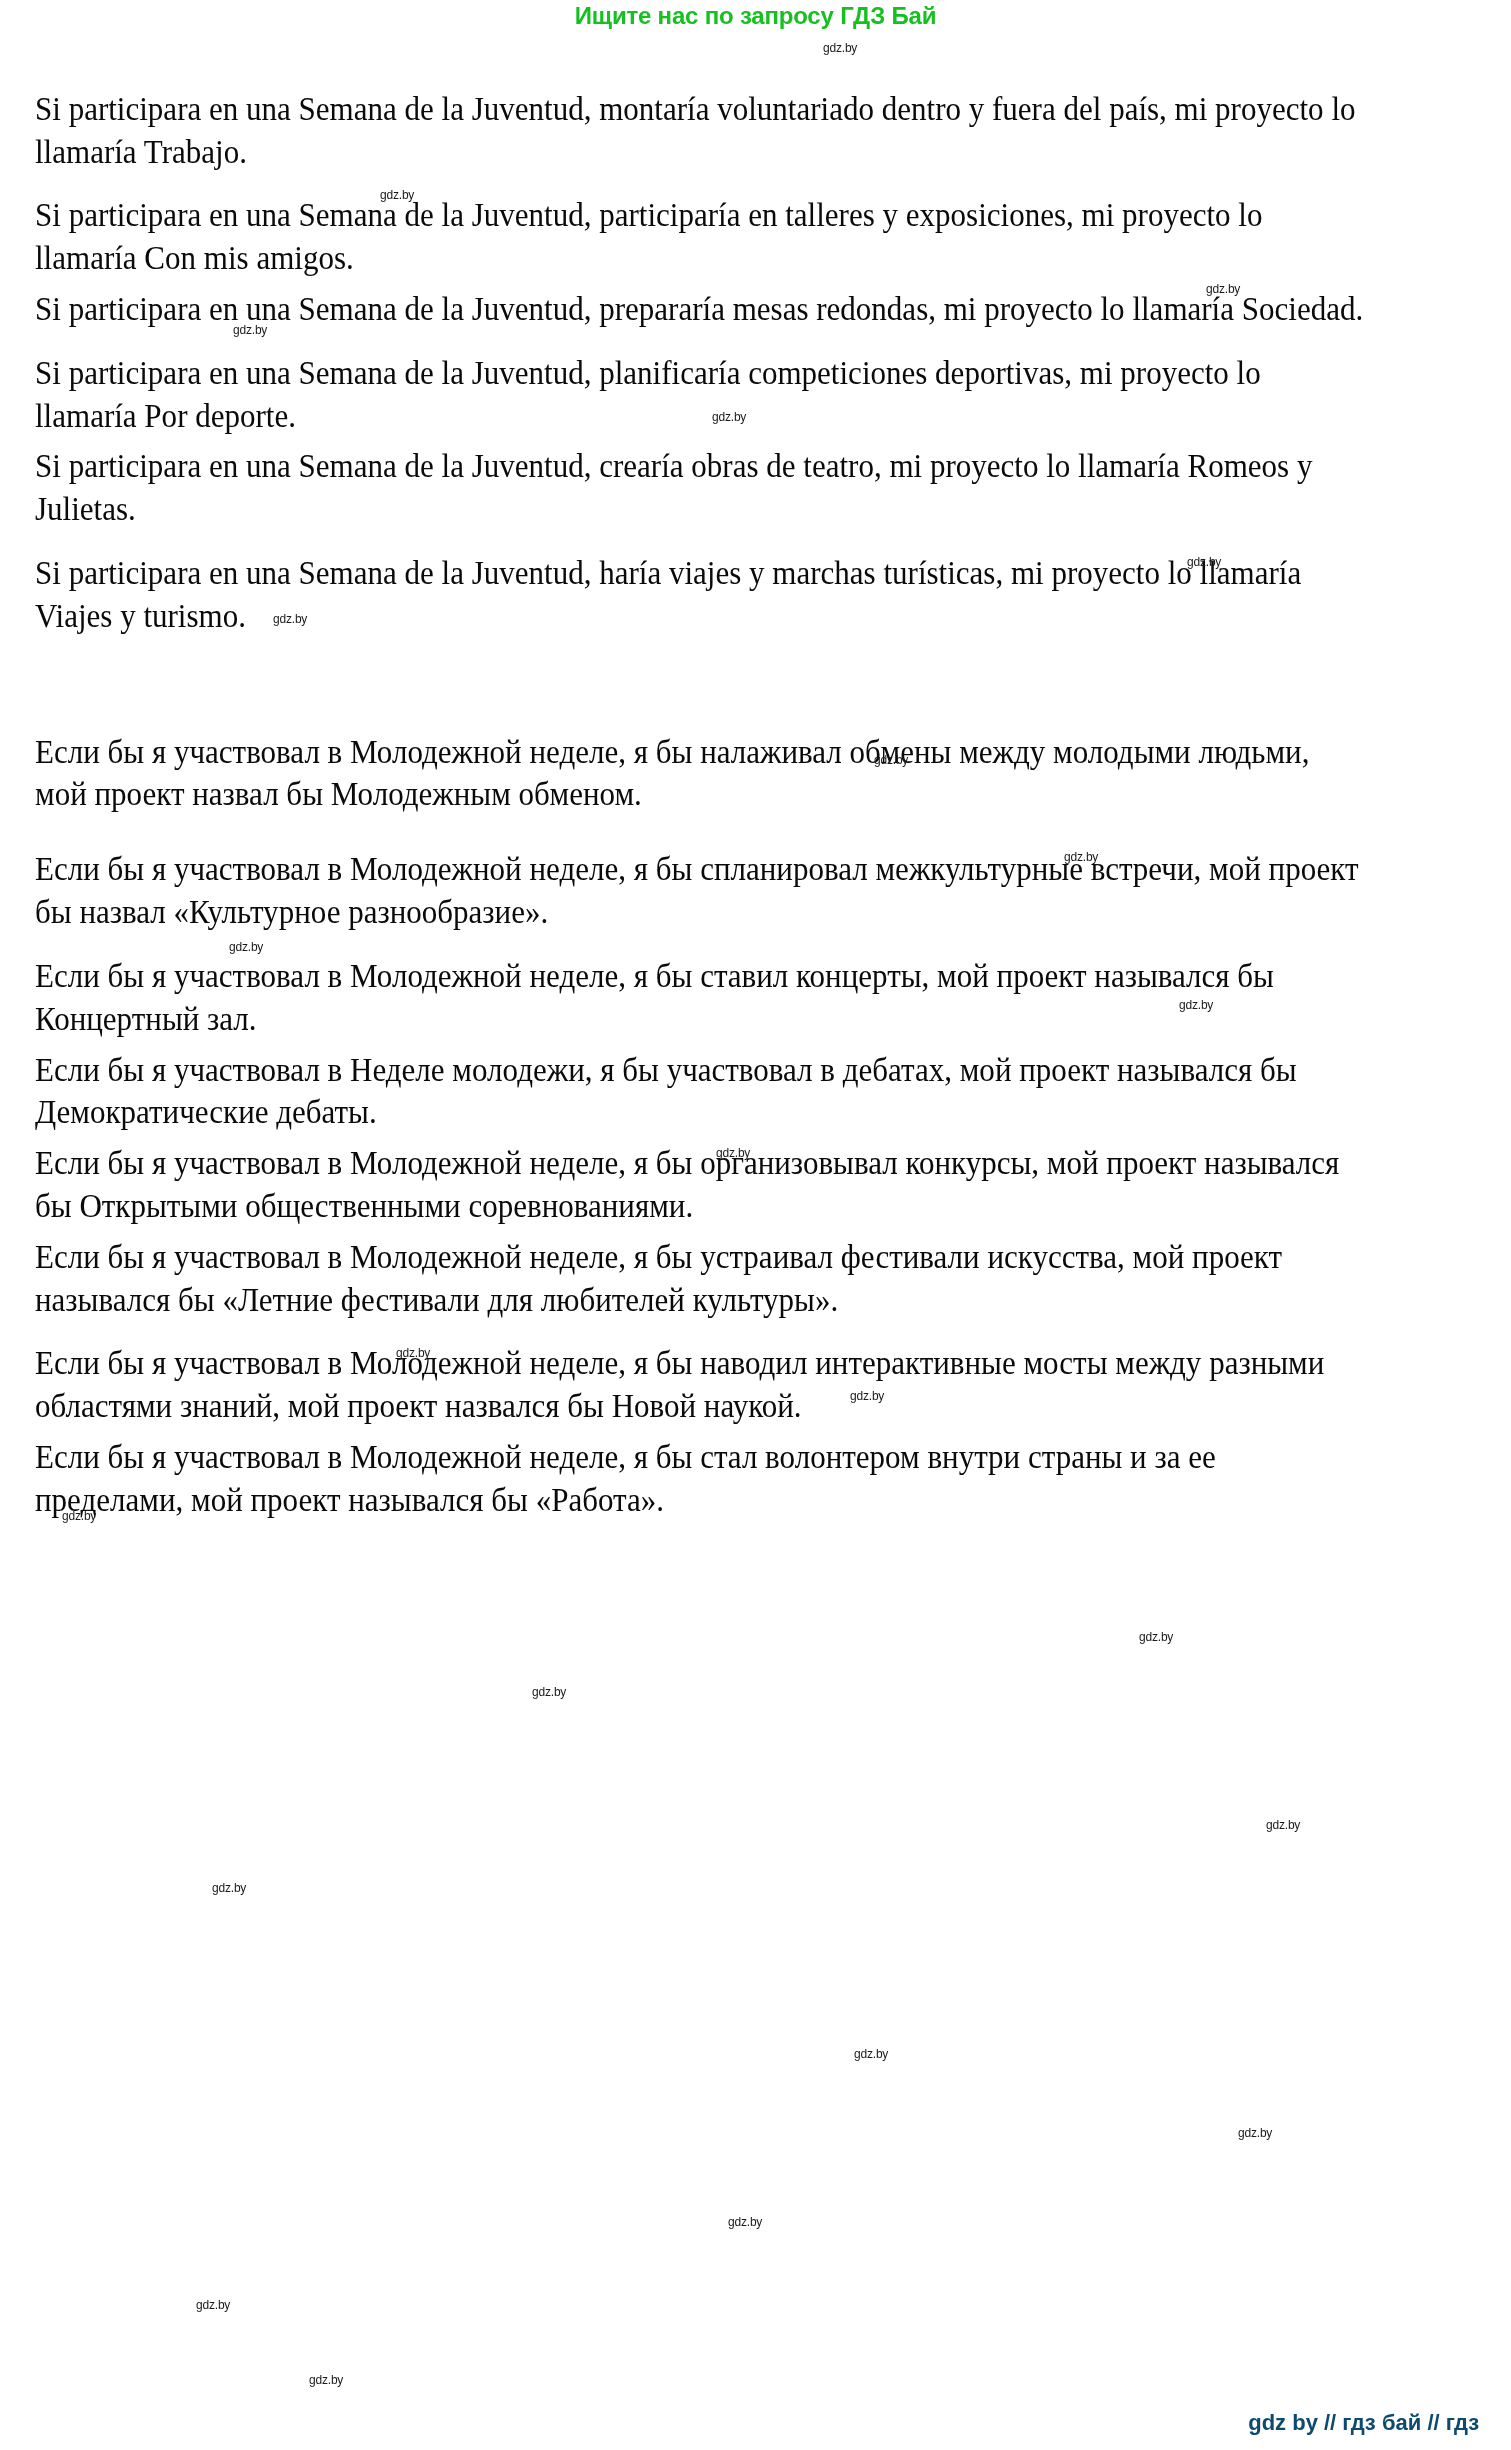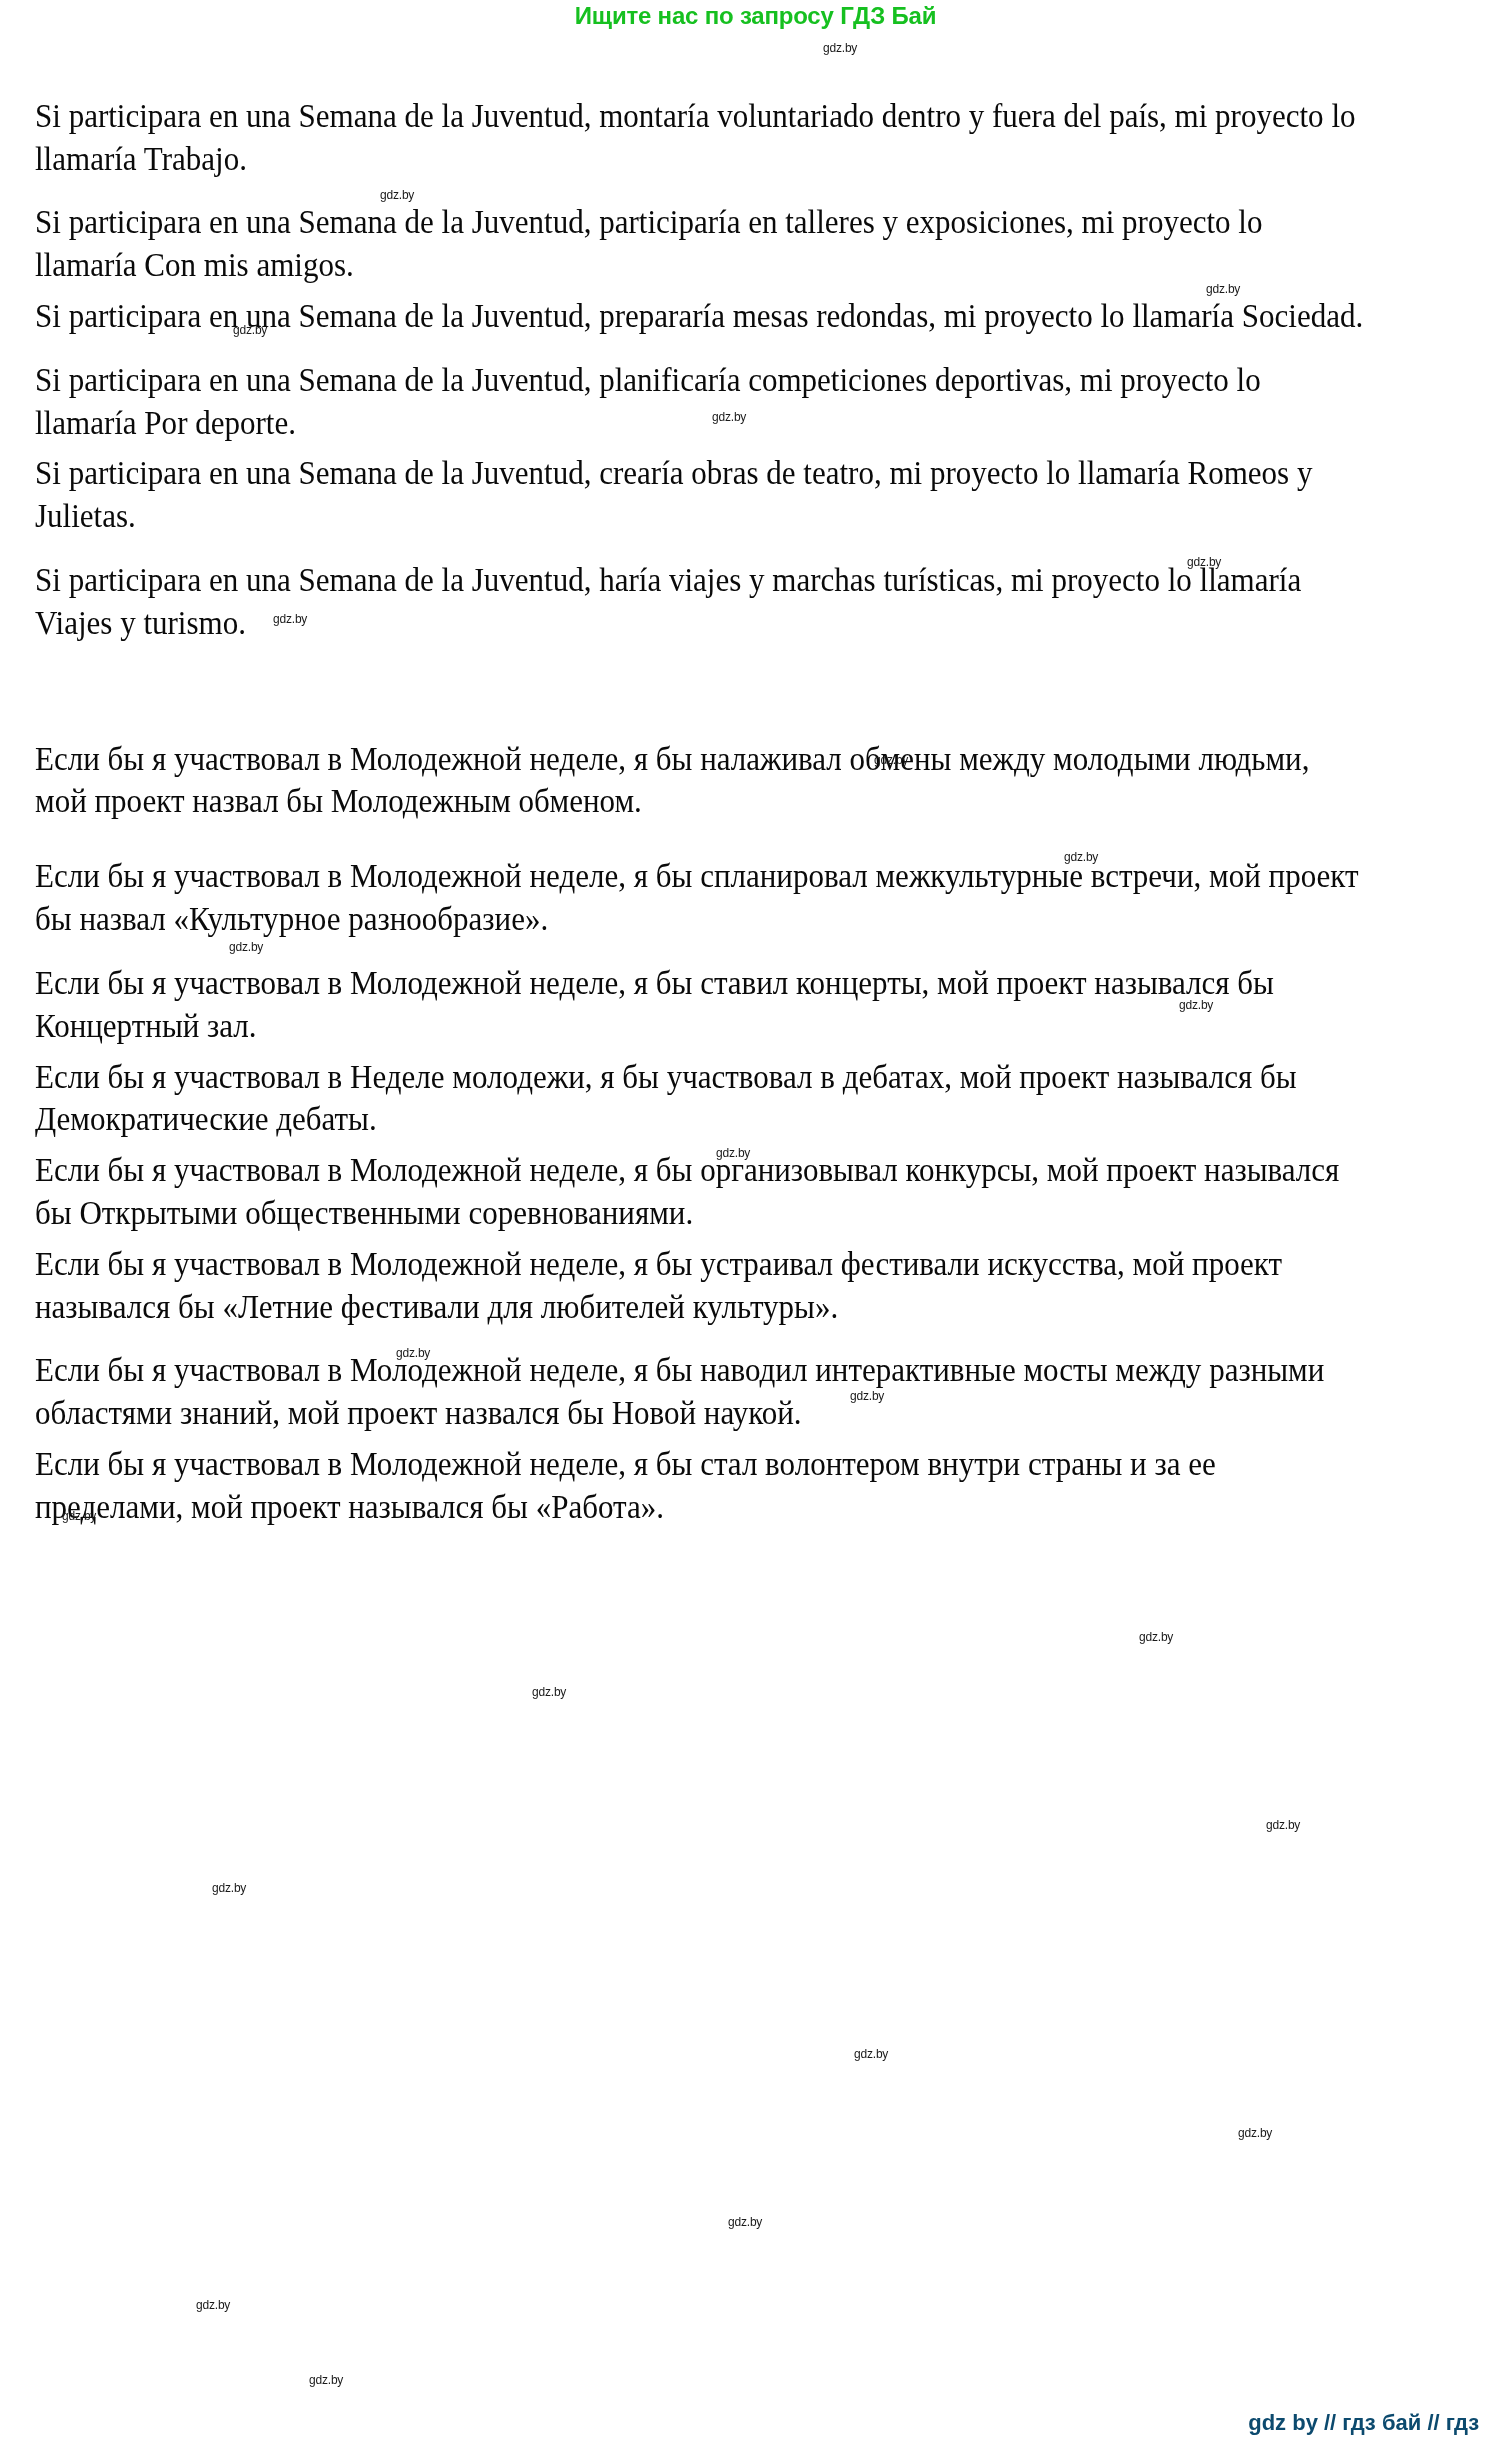--- a/index.html
+++ b/index.html
@@ -11,21 +11,21 @@
   body {
     font-family: "Liberation Serif", "DejaVu Serif", serif;
   }
   #page {
     position: relative;
     width: 1483px;
     min-height: 2450px;
     background: #ffffff;
     overflow: hidden;
     box-sizing: border-box;
-    padding: 7px 35px;
+    padding: 0 35px;
   }
 
   
   .header-banner {
     position: absolute;
     top: 1.6px;
     left: 0;
     width: 1511px;
     text-align: center;
     font-family: "Liberation Sans", "DejaVu Sans", sans-serif;

